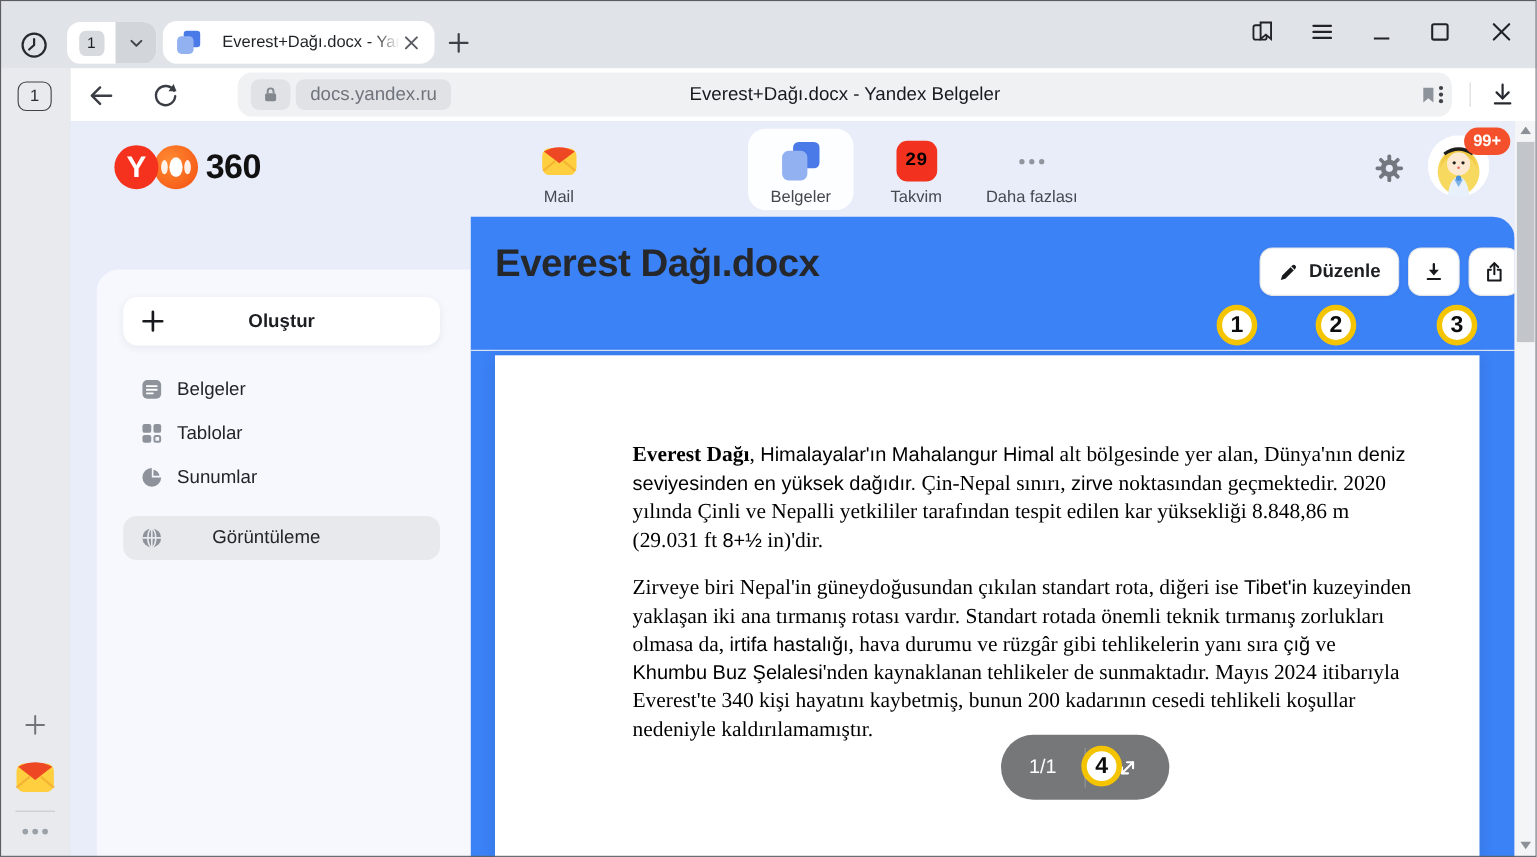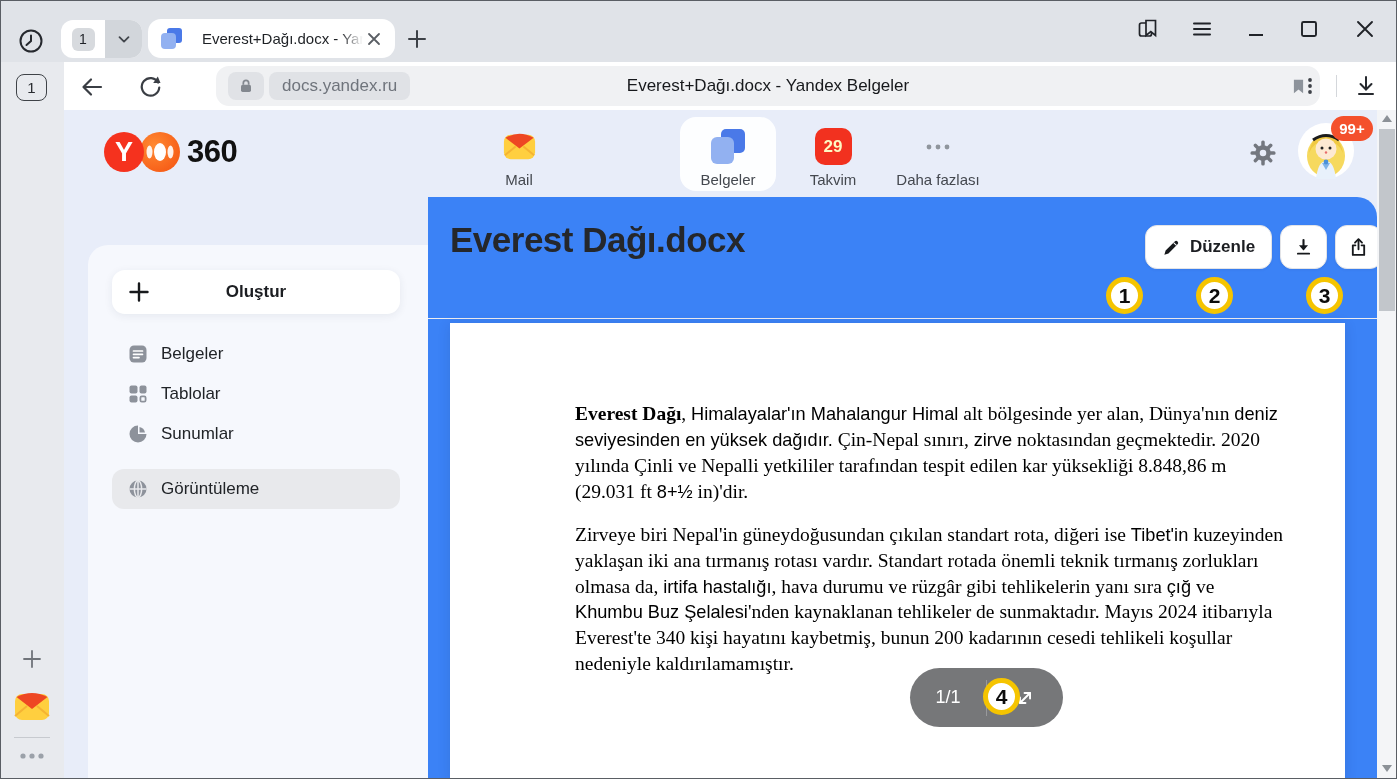--- a/index.html
+++ b/index.html
@@ -51,36 +51,36 @@
   #logo { position:absolute; left:40px; top:22px; display:flex; align-items:center; cursor:pointer; }
   .logo-circle { width:40px; height:40px; border-radius:50%; display:flex; align-items:center; justify-content:center; }
   #logoY { background:#f5321e; color:#fff; font-size:27px; font-weight:700; z-index:2; }
   #logo360circle { background:radial-gradient(circle at 35% 35%, #ff8a33, #f4500f); margin-left:-4px; position:relative; }
   #logoText { font-size:31px; font-weight:800; color:#111; margin-left:7px; letter-spacing:-0.5px; }
 
   .service { position:absolute; top:7px; width:96px; height:74px; display:flex; flex-direction:column; align-items:center; cursor:pointer; border-radius:16px; }
   .service.selected { background:#fdfeff; }
   .service .sicon { width:37px; height:37px; margin-top:11px; border-radius:9px; display:flex; align-items:center; justify-content:center; }
   .service .slabel { margin-top:6px; font-size:15px; color:#44484f; }
-  #svcMail { left:407px; } #svcDisk { left:511px; } #svcDocs { left:616px; } #svcCal { left:721px; } #svcMore { left:826px; }
-  #calIcon { background:#f2311f; color:#fef9c3; font-size:17px; font-weight:700; border-radius:10px; }
+  #svcMail { left:396px; } #svcDisk { left:511px; } #svcDocs { left:616px; } #svcCal { left:721px; } #svcMore { left:826px; }
+  #calIcon { background:#f2311f; color:#000000; font-size:17px; font-weight:700; border-radius:10px;font-family:Liberation Mono, monospace; }
   #gearBtn { position:absolute; left:1182px; top:26px; width:34px; height:34px; }
   #avatarBtn { position:absolute; left:1234px; top:13px; width:56px; height:56px; border-radius:50%; cursor:pointer; }
   #notifBadge { position:absolute; left:1267px; top:6px; min-width:42px; height:25px; background:#f4502c; border-radius:13px; color:#fff; font-size:15px; font-weight:700; display:flex; align-items:center; justify-content:center; padding:0 7px; }
 
   #container { position:absolute; left:24px; top:87px; width:1289px; height:582px; }
   #sidebar { position:absolute; left:0; top:0; width:340px; height:582px; background:#f6f8fd; border-top-left-radius:20px;margin-top:48px; }
   #createBtn { position:absolute; left:24px; top:25px; width:288px; height:44px; background:#fff; border-radius:13px; box-shadow:0 2px 8px rgba(40,50,80,.08); display:flex; align-items:center; cursor:pointer; }
   #createBtn .pluswrap { position:absolute; left:16px; width:22px; height:22px; }
   #createBtn .clabel { width:100%; text-align:center; font-size:17px; font-weight:600; color:#1c1e22; }
   .navitem { position:absolute; left:24px; width:288px; height:40px; display:flex; align-items:center; padding-left:16px; border-radius:12px; cursor:pointer; }
   .navitem .nicon { width:20px; height:20px; margin-right:13px; flex:none; }
   .navitem .nlabel { font-size:17px; color:#212428; }
   #navDocs { top:89px; } #navTables { top:129px; } #navPres { top:169px; }
-  #navView { top:224px; background:#e8e9ec; }
+  #navView { top:224px; background:#e8e9ec;gap:32px; }
 
   #main { position:absolute; left:340px; top:0; width:949px; height:582px; background:#3b82f6; border-top-right-radius:20px; }
   #docTitle { position:absolute; left:22px; top:23px; font-size:35px; font-weight:800; color:#25272b; letter-spacing:-0.5px; }
   .actionbtn { position:absolute; top:28px; height:44px; background:#fff; border:1px solid #e3e4e7; border-radius:12px; box-shadow:0 1px 3px rgba(0,0,0,.05); display:flex; align-items:center; justify-content:center; cursor:pointer; }
   #editBtn { left:717px; width:127px; gap:9px; font-size:17px; font-weight:600; color:#1c1e22; }
   #dlBtn { left:852px; width:47px; }
   #shareBtn { left:907px; width:47px; }
   #mainDivider { position:absolute; left:0; top:121px; width:949px; height:1px; background:#ededf0; }
 
   #docPage { position:absolute; left:22px; top:126px; width:895px; height:456px; background:#fff; box-shadow:0 2px 12px rgba(30,40,60,.13); }

